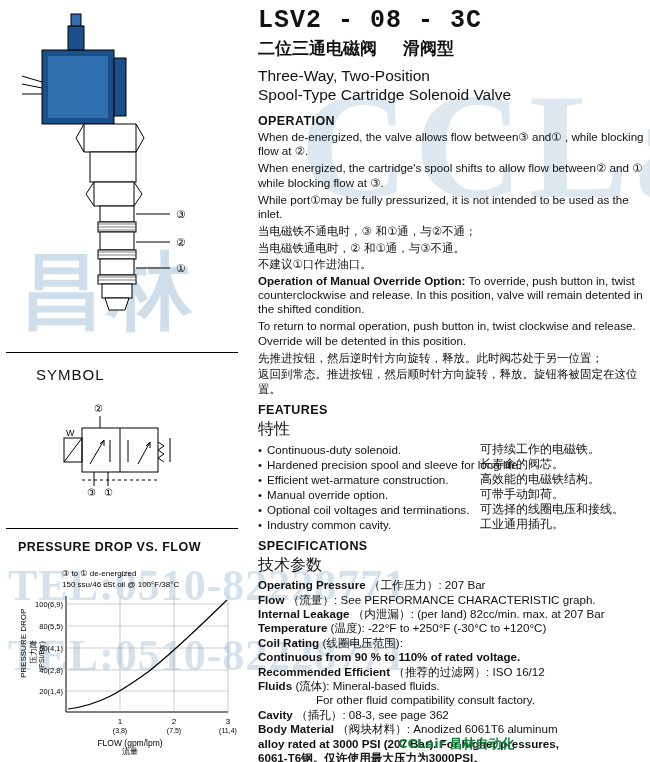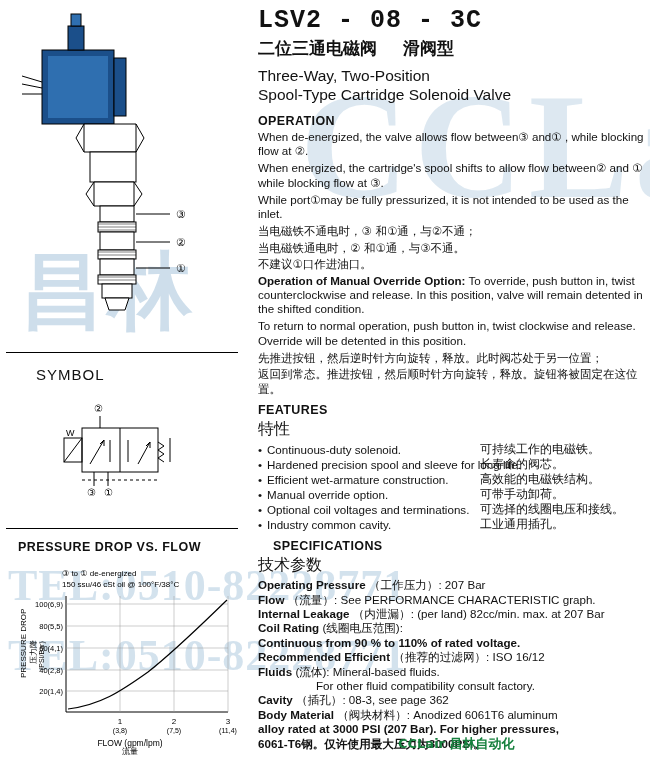--- a/index.html
+++ b/index.html
@@ -271,26 +271,27 @@
     <div class="sec-sub">特性</div>
     <ul class="feat">
       <li><span>Continuous-duty solenoid.</span><span class="cnx">可持续工作的电磁铁。</span></li>
       <li><span>Hardened precision spool and sleeve for long life.</span><span class="cnx">长寿命的阀芯。</span></li>
       <li><span>Efficient wet-armature construction.</span><span class="cnx">高效能的电磁铁结构。</span></li>
       <li><span>Manual override option.</span><span class="cnx">可带手动卸荷。</span></li>
       <li><span>Optional coil voltages and terminations.</span><span class="cnx">可选择的线圈电压和接线。</span></li>
       <li><span>Industry common cavity.</span><span class="cnx">工业通用插孔。</span></li>
     </ul>
 
-    <div class="sec-head" style="margin-top:7px;margin-left:15px;">SPECIFICATIONS</div>
+    <div class="sec-head" style="margin-top:7px;">SPECIFICATIONS</div>
     <div class="sec-sub">技术参数</div>
 
     <p class="spec-line"><b>Operating Pressure</b> <span>（工作压力）: 207 Bar</span></p>
     <p class="spec-line"><b>Flow</b> <span>（流量）: See PERFORMANCE CHARACTERISTIC graph.</span></p>
     <p class="spec-line"><b>Internal Leakage</b> <span>（内泄漏）: (per land) 82cc/min. max. at 207 Bar</span></p>
+    <p class="spec-line"><b>Temperature</b> <span>(温度): -22°F to +250°F (-30°C to +120°C)</span></p>
     <p class="spec-line"><b>Coil Rating</b> <span>(线圈电压范围):</span></p>
     <p class="spec-line indent"><span>Continuous from 90 % to 110% of rated voltage.</span></p>
     <p class="spec-line"><b>Recommended Efficient</b> <span>（推荐的过滤网）: ISO 16/12</span></p>
     <p class="spec-line"><b>Fluids</b> <span>(流体): Mineral-based fluids.</span></p>
     <p class="spec-line indent2"><span>For other fluid compatibility consult factory.</span></p>
     <p class="spec-line"><b>Cavity</b> <span>（插孔）: 08-3, see page  362</span></p>
     <p class="spec-line"><b>Body Material</b> <span>（阀块材料）: Anodized 6061T6 aluminum</span></p>
     <p class="spec-line indent"><span>alloy rated at 3000 PSI (207 Bar). For higher pressures,</span></p>
     <p class="spec-line indent"><span>6061-T6钢。仅许使用最大压力为3000PSI。</span></p>
   </div>

